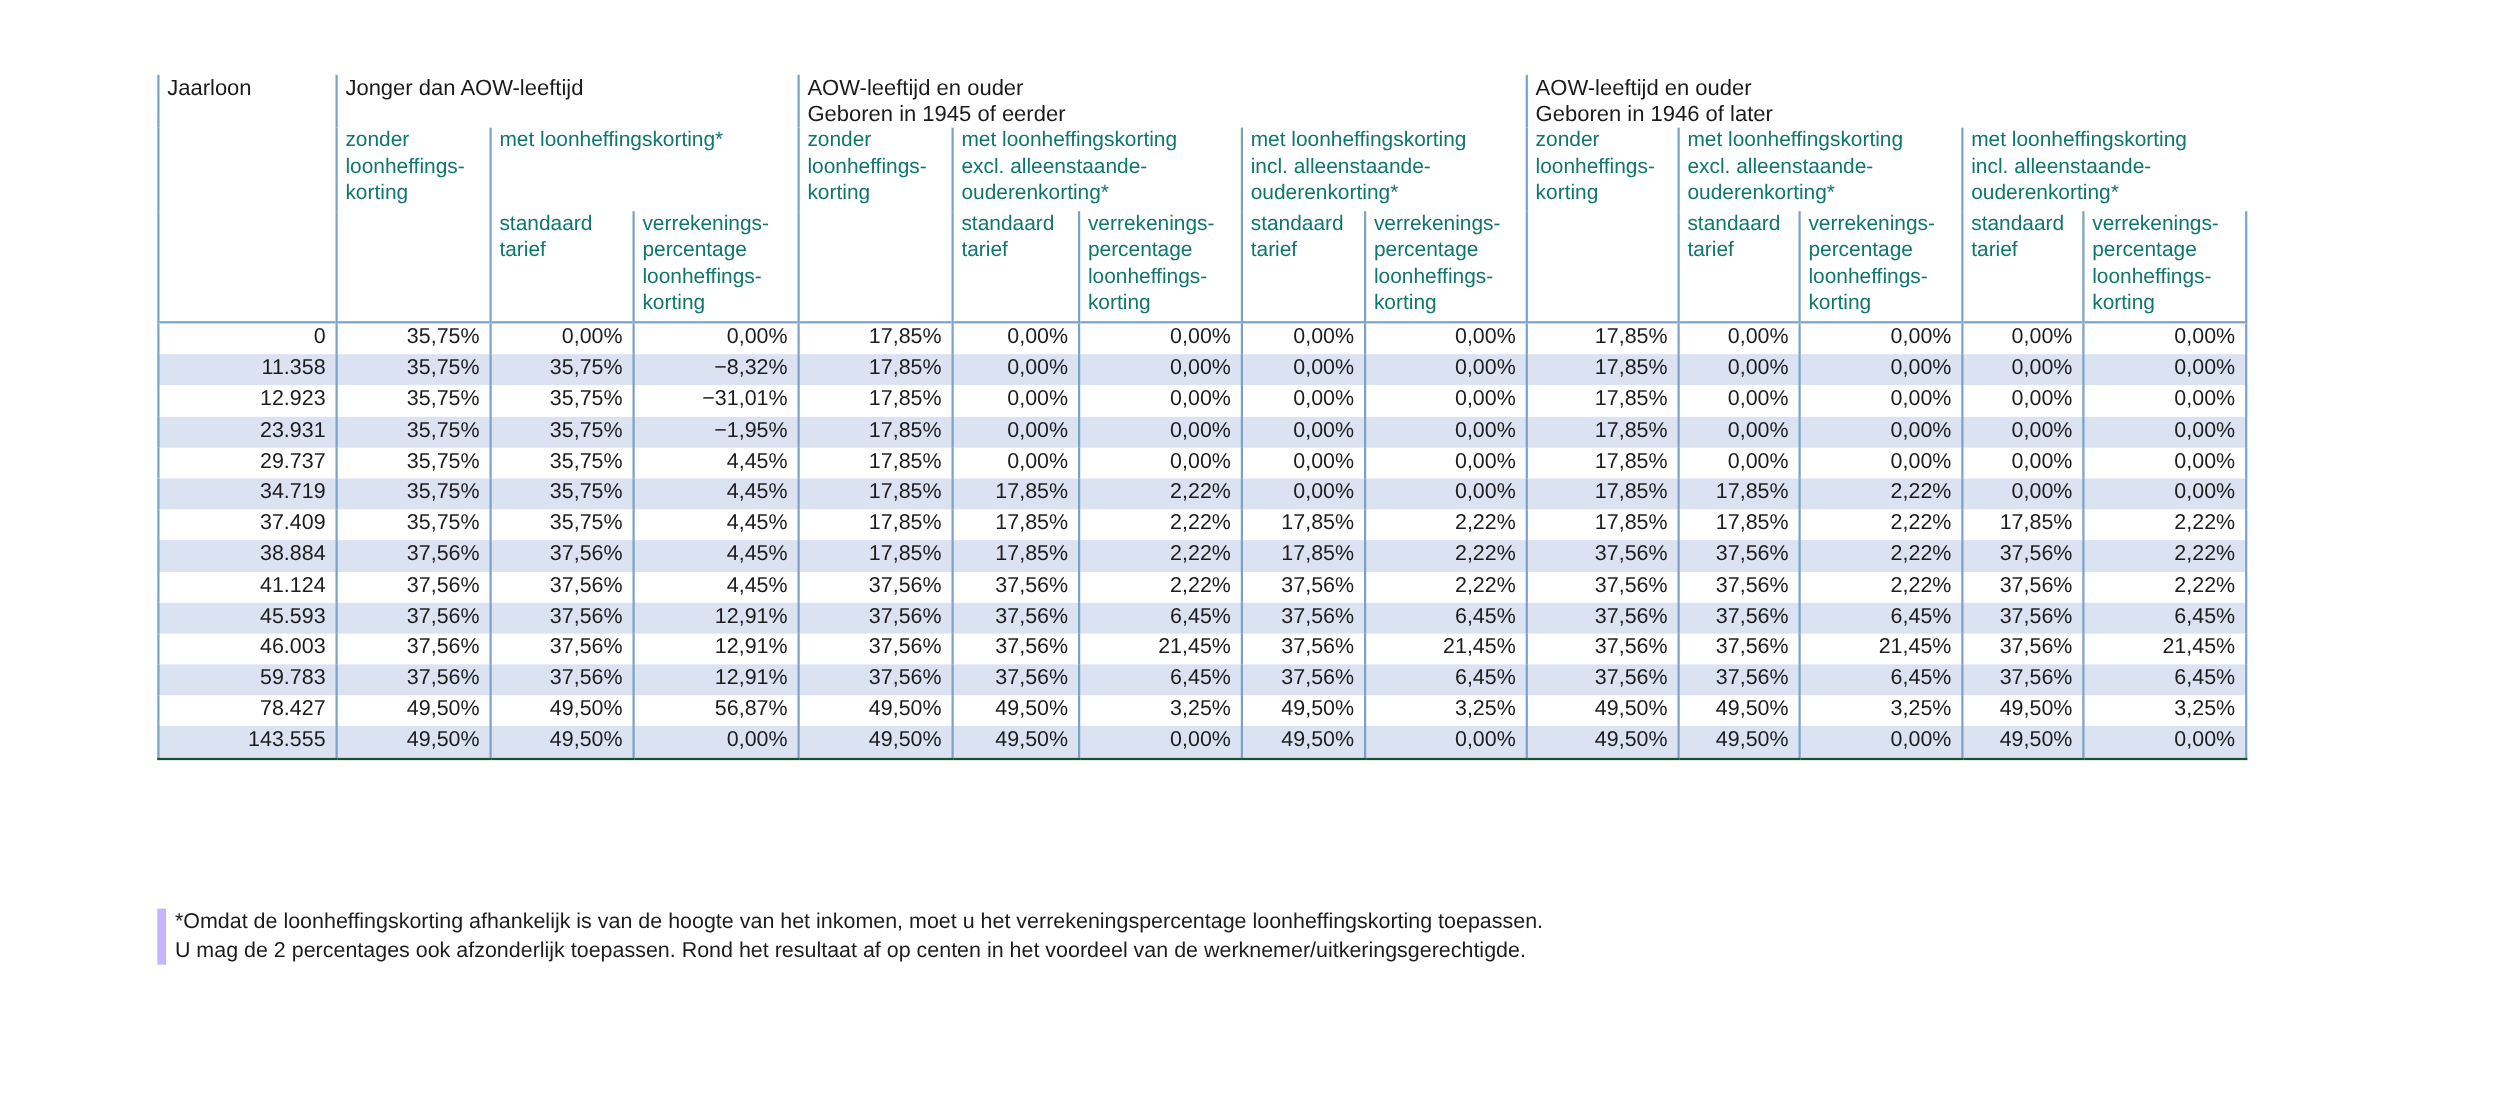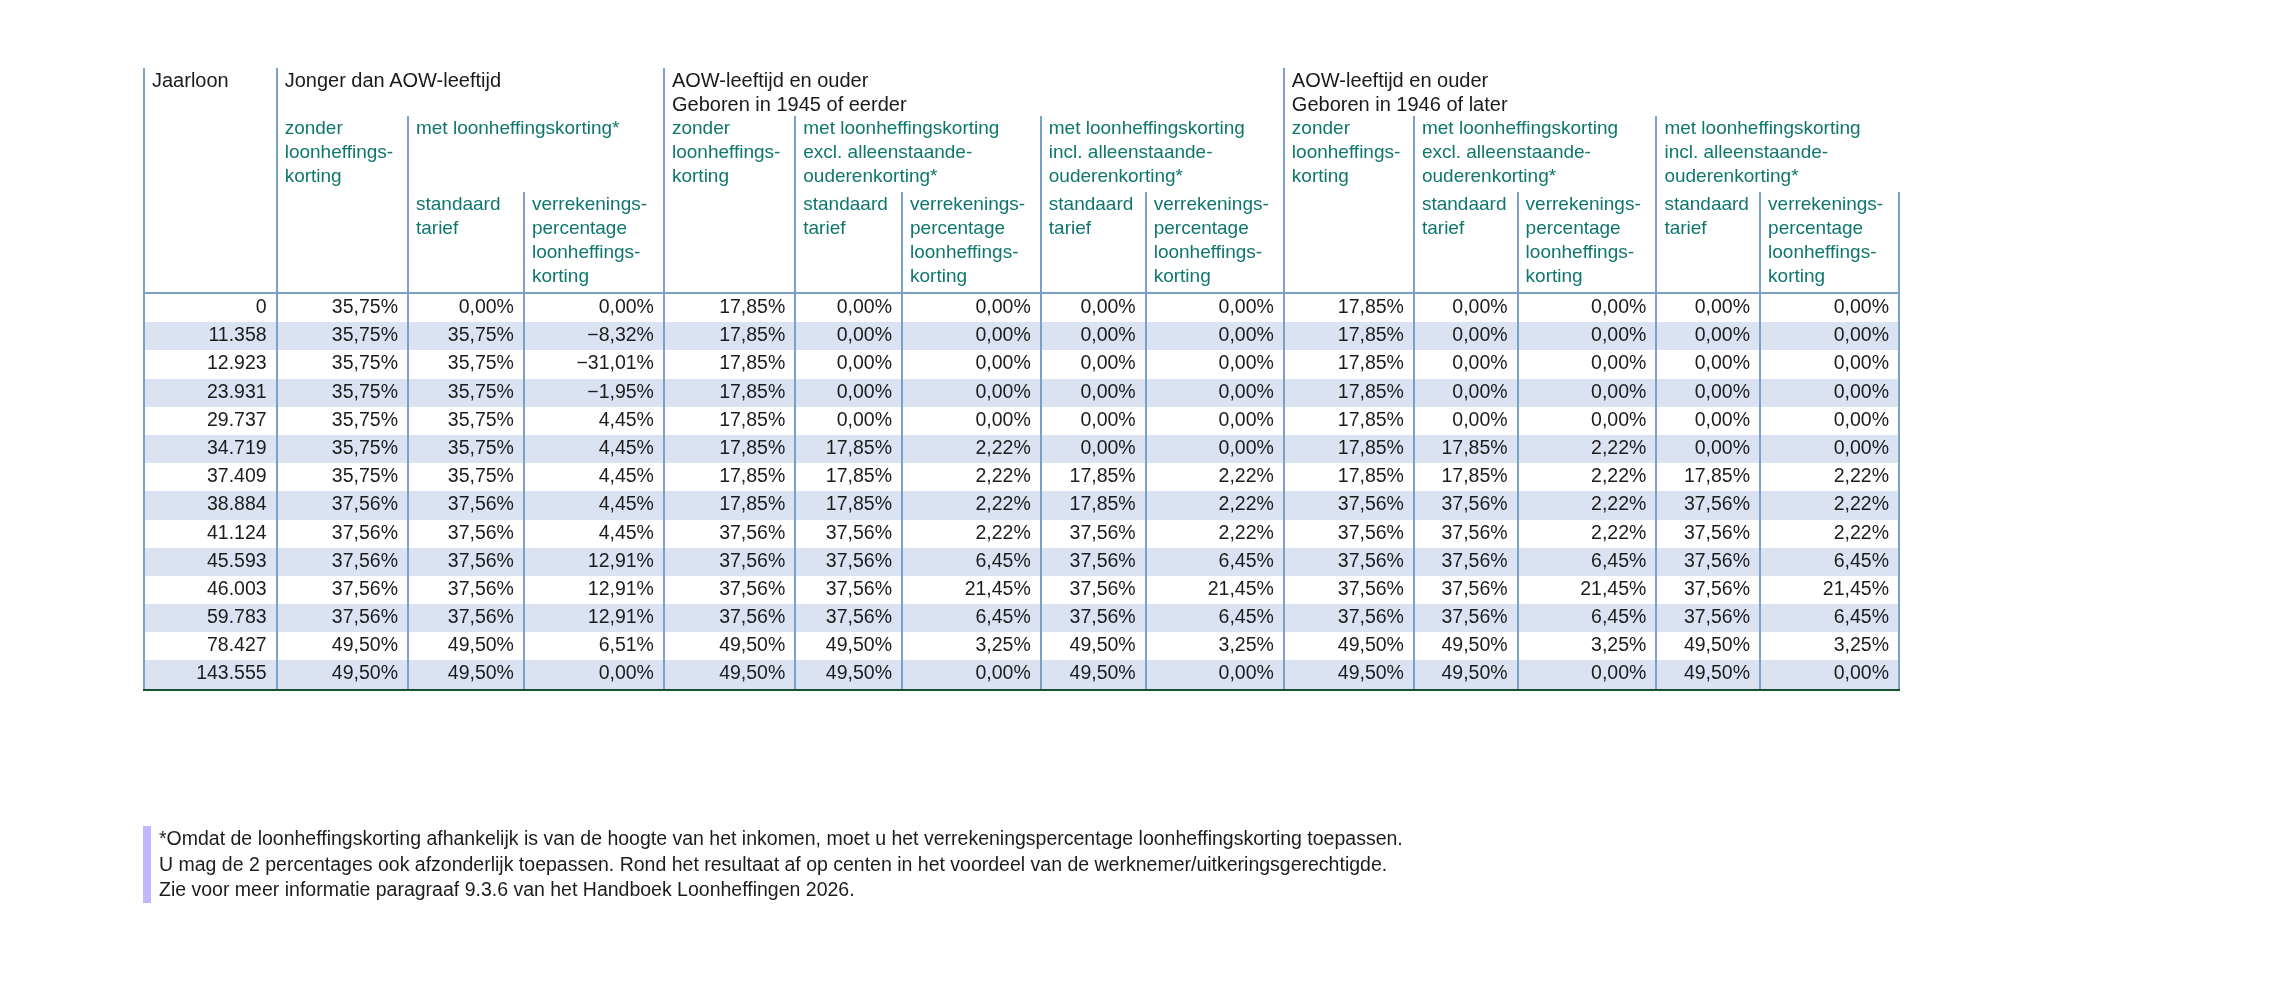--- a/index.html
+++ b/index.html
@@ -3,21 +3,21 @@
 <meta charset="utf-8">
 <style>
   html,body{margin:0;padding:0;}
   body{
     width:2280px;height:1000px;
     background:#ffffff;
     font-family:"Liberation Sans", sans-serif;
     color:#231f20;
     overflow:hidden;
   }
-  .sheet{position:relative;width:1900px;height:1000px;}
+  .sheet{position:relative;width:2280px;height:1000px;}
 
   
   table.rates{
     position:absolute;
     left:143px; top:68px;
     border-collapse:collapse;
     table-layout:fixed;
     font-size:19.5px;
   }
   table.rates td, table.rates th{
@@ -416,21 +416,21 @@
           <td class="vl">37,56%</td>
           <td class="vl">37,56%</td>
           <td class="vl">6,45%</td>
           <td class="vl">37,56%</td>
           <td class="vl vr">6,45%</td>
         </tr>
         <tr class="data">
           <td class="vl">78.427</td>
           <td class="vl">49,50%</td>
           <td class="vl">49,50%</td>
-          <td class="vl">6,51%</td>
+          <td class="vl">56,87%</td>
           <td class="vl">49,50%</td>
           <td class="vl">49,50%</td>
           <td class="vl">3,25%</td>
           <td class="vl">49,50%</td>
           <td class="vl">3,25%</td>
           <td class="vl">49,50%</td>
           <td class="vl">49,50%</td>
           <td class="vl">3,25%</td>
           <td class="vl">49,50%</td>
           <td class="vl vr">3,25%</td>
@@ -450,16 +450,15 @@
           <td class="vl">0,00%</td>
           <td class="vl">49,50%</td>
           <td class="vl vr">0,00%</td>
         </tr>
       </tbody>
   </table>
 
   <div class="footnote">
     <div>*Omdat de loonheffingskorting afhankelijk is van de hoogte van het inkomen, moet u het verrekeningspercentage loonheffingskorting toepassen.</div>
     <div>U mag de 2 percentages ook afzonderlijk toepassen. Rond het resultaat af op centen in het voordeel van de werknemer/uitkeringsgerechtigde.</div>
-    <div>Zie voor meer informatie paragraaf 9.3.6 van het Handboek Loonheffingen 2026.</div>
   </div>
 
 </div>
 
 </body></html>

